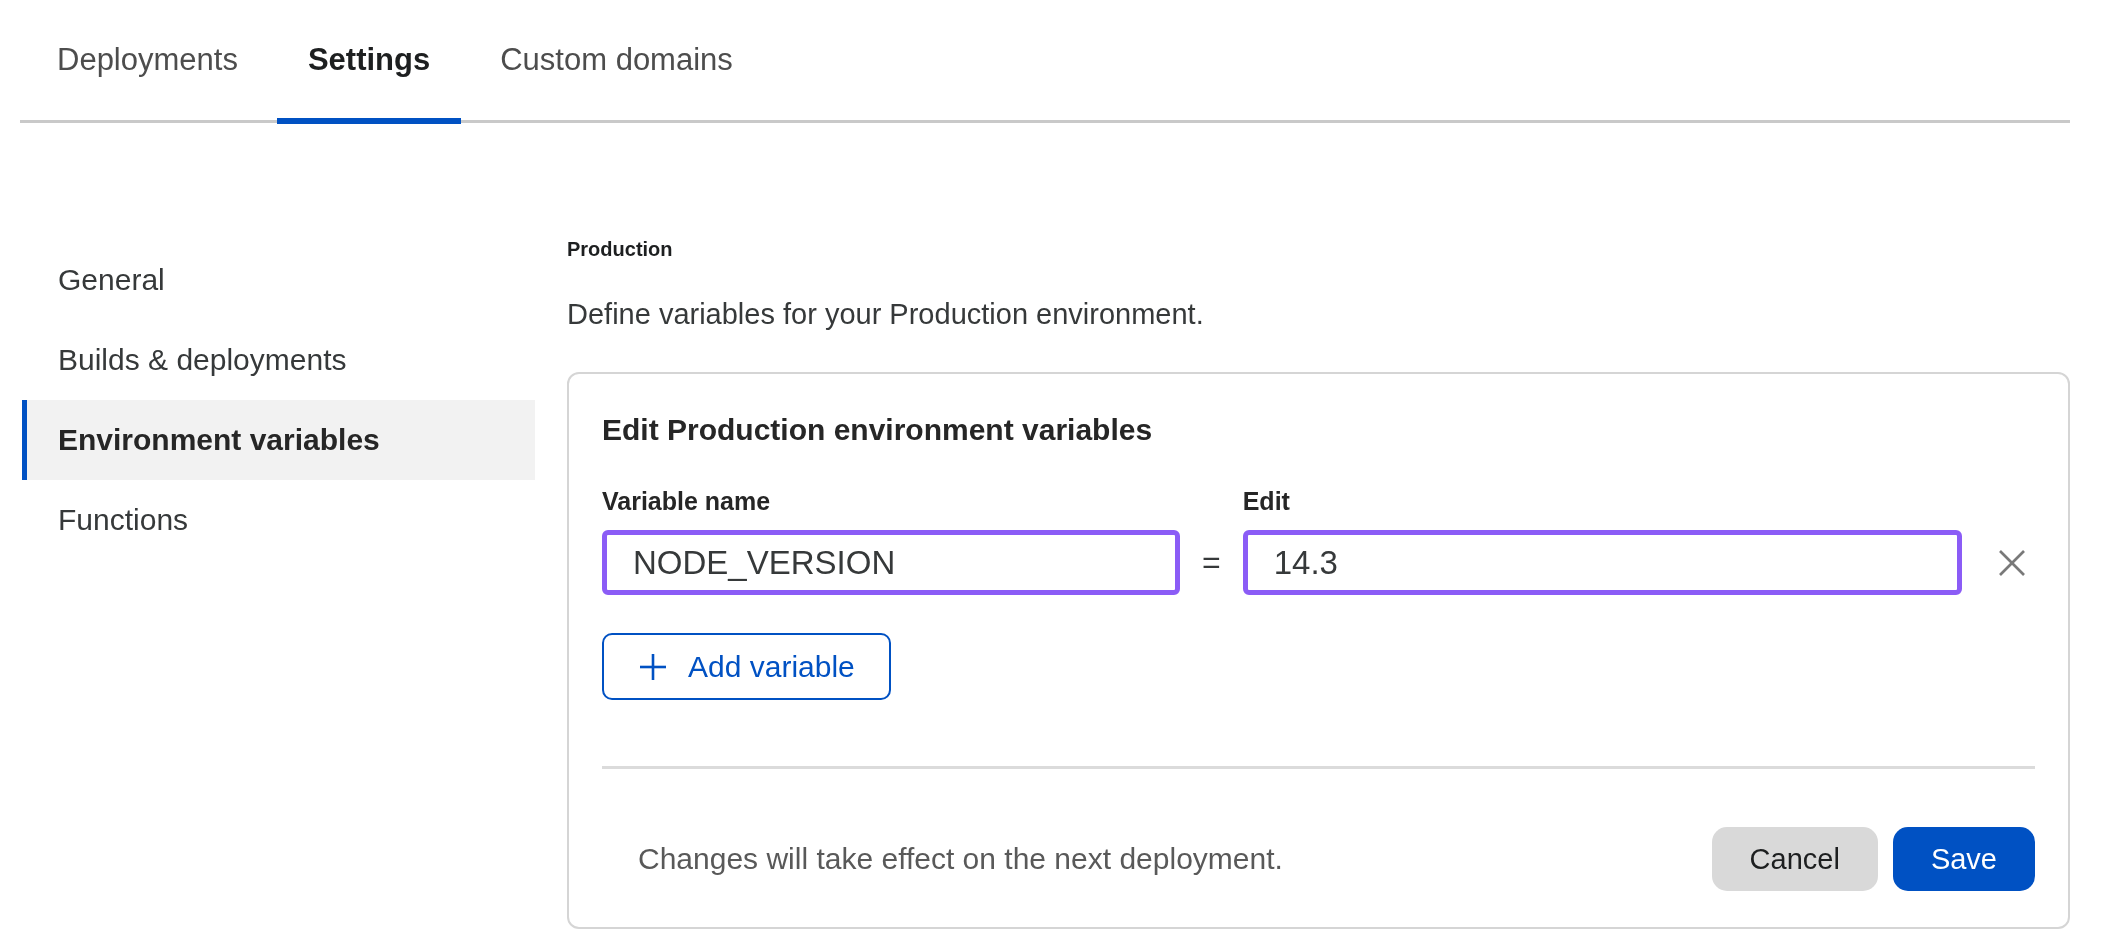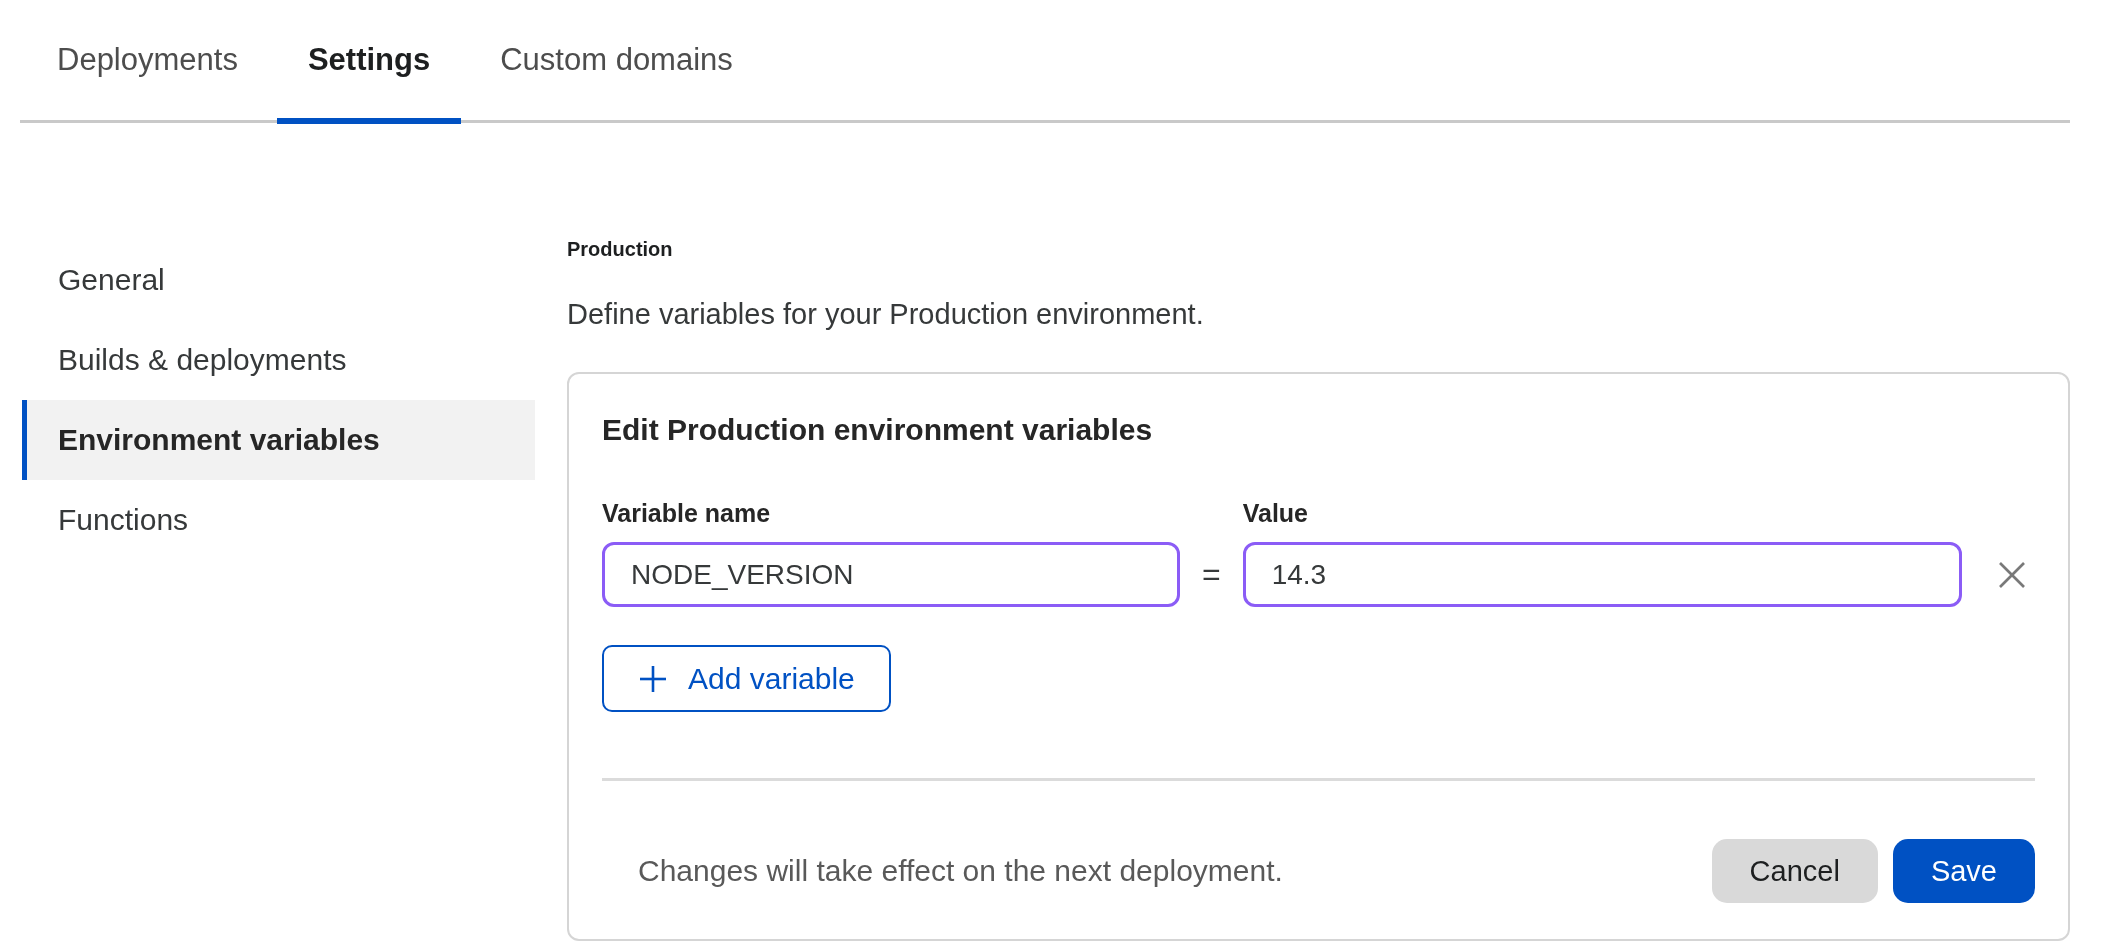--- a/index.html
+++ b/index.html
@@ -65,31 +65,31 @@
   }
   .main-title { font-size:20px; font-weight:bold; line-height:38px; margin-bottom:28px; color:#1d1f20; }
   .main-desc  { font-size:29px; line-height:36px; margin-bottom:40px; color:#36393a; }
 
   .card {
     border:2px solid #d5d5d5;
     border-radius:12px;
     padding:36px 33px;
     background:#ffffff;
   }
-  .card-heading { font-size:30px; font-weight:bold; line-height:40px; margin-bottom:48px; color:#262626; }
+  .card-heading { font-size:30px; font-weight:bold; line-height:40px; margin-bottom:36px; color:#262626; }
 
   .field-row { display:flex; align-items:flex-end; }
   .field { display:flex; flex-direction:column; }
   .field-label { font-size:25px; font-weight:bold; color:#262626; margin-bottom:14px; line-height:30px; }
   .text-input {
     height:65px;
-    border:3px solid #8b5cf6;
-    border-radius:12px;
-    font-family:"Liberation Sans", sans-serif;
-    font-size:28px;
+    border:5px solid #8b5cf6;
+    border-radius:6px;
+    font-family:"Liberation Sans", sans-serif;
+    font-size:33px;
     color:#36393a;
     padding:0 26px;
     background:#ffffff;
     outline:none;
   }
   .input-name  { width:578px; }
   .input-value { width:719px; }
   .equals { font-size:32px; color:#36393a; margin:0 22px; line-height:65px; align-self:flex-end; padding-bottom:12px; height:65px; display:flex; align-items:center; padding-bottom:0; }
   .remove-btn {
     width:60px; height:65px;
@@ -158,21 +158,21 @@
 
     <div class="field-row">
       <div class="field">
         <label class="field-label">Variable name</label>
         <input class="text-input input-name" type="text" value="NODE_VERSION" style="">
       </div>
 
       <div class="equals">=</div>
 
       <div class="field">
-        <label class="field-label">Value</label>
+        <label class="field-label">Edit</label>
         <input class="text-input input-value" type="text" value="14.3" style="">
       </div>
 
       <button class="remove-btn">
         <span style="display:flex;">
           <svg width="34" height="34" viewBox="0 0 34 34">
             <line x1="5" y1="5" x2="29" y2="29" stroke="#797979" stroke-width="2.6"></line>
             <line x1="29" y1="5" x2="5" y2="29" stroke="#797979" stroke-width="2.6"></line>
           </svg>
         </span>

